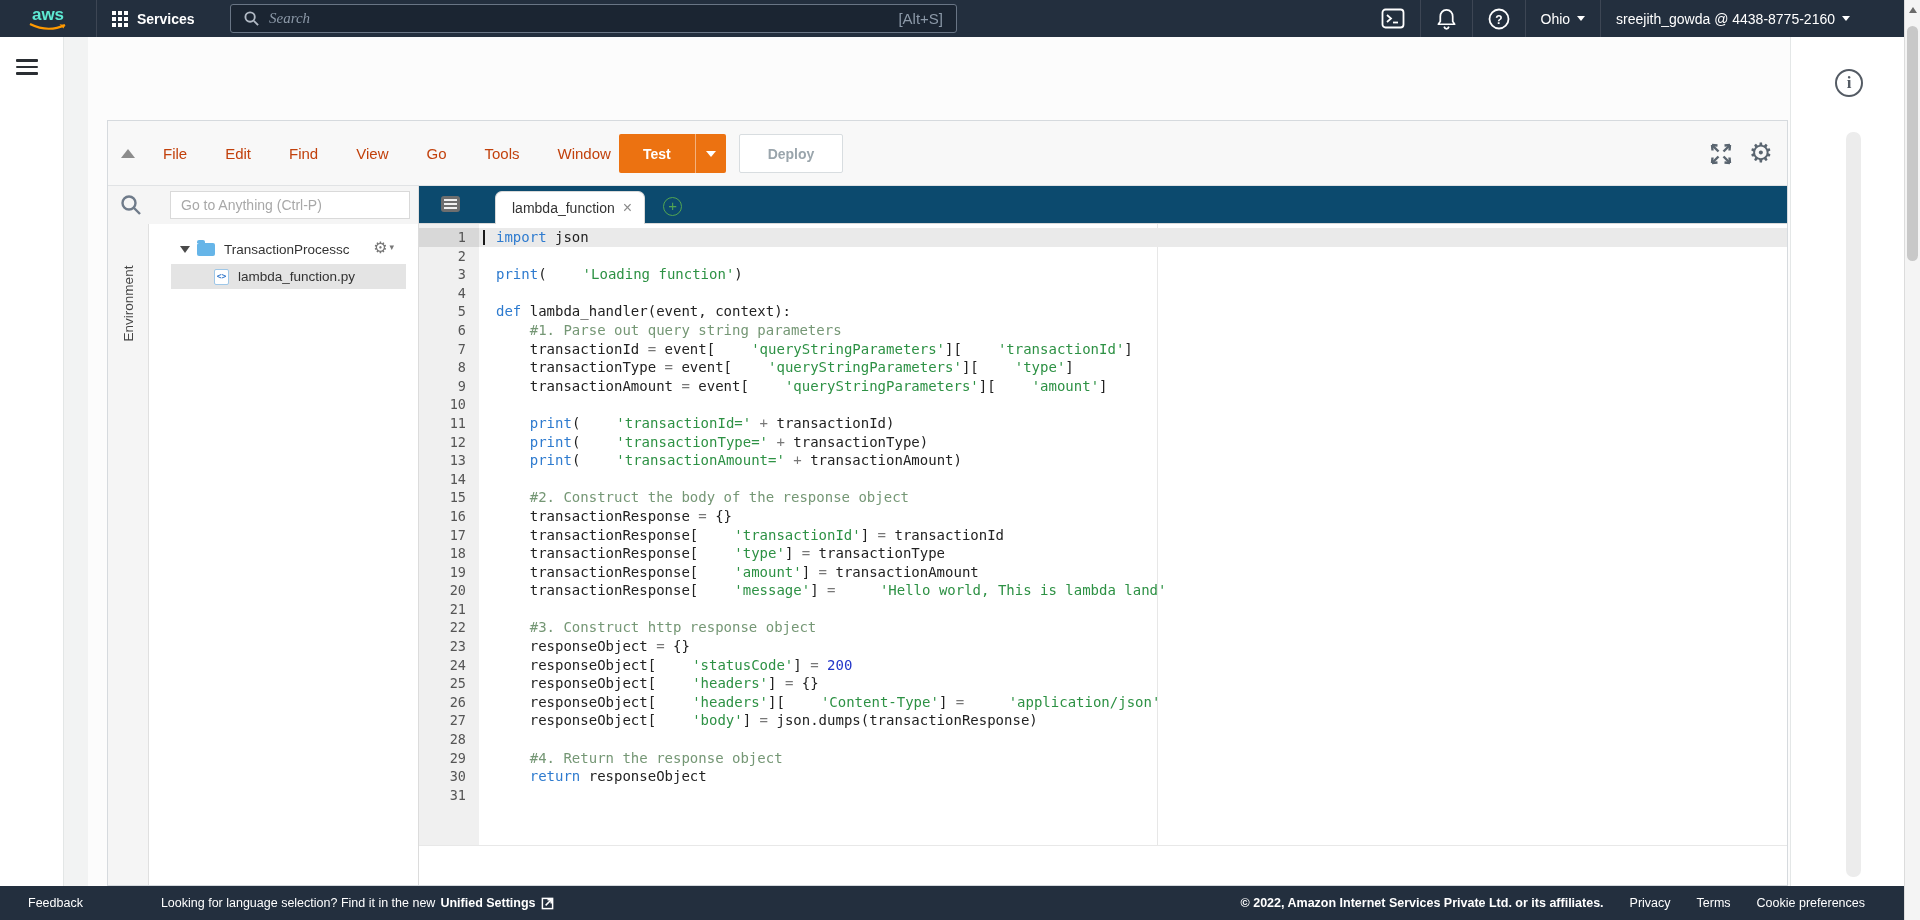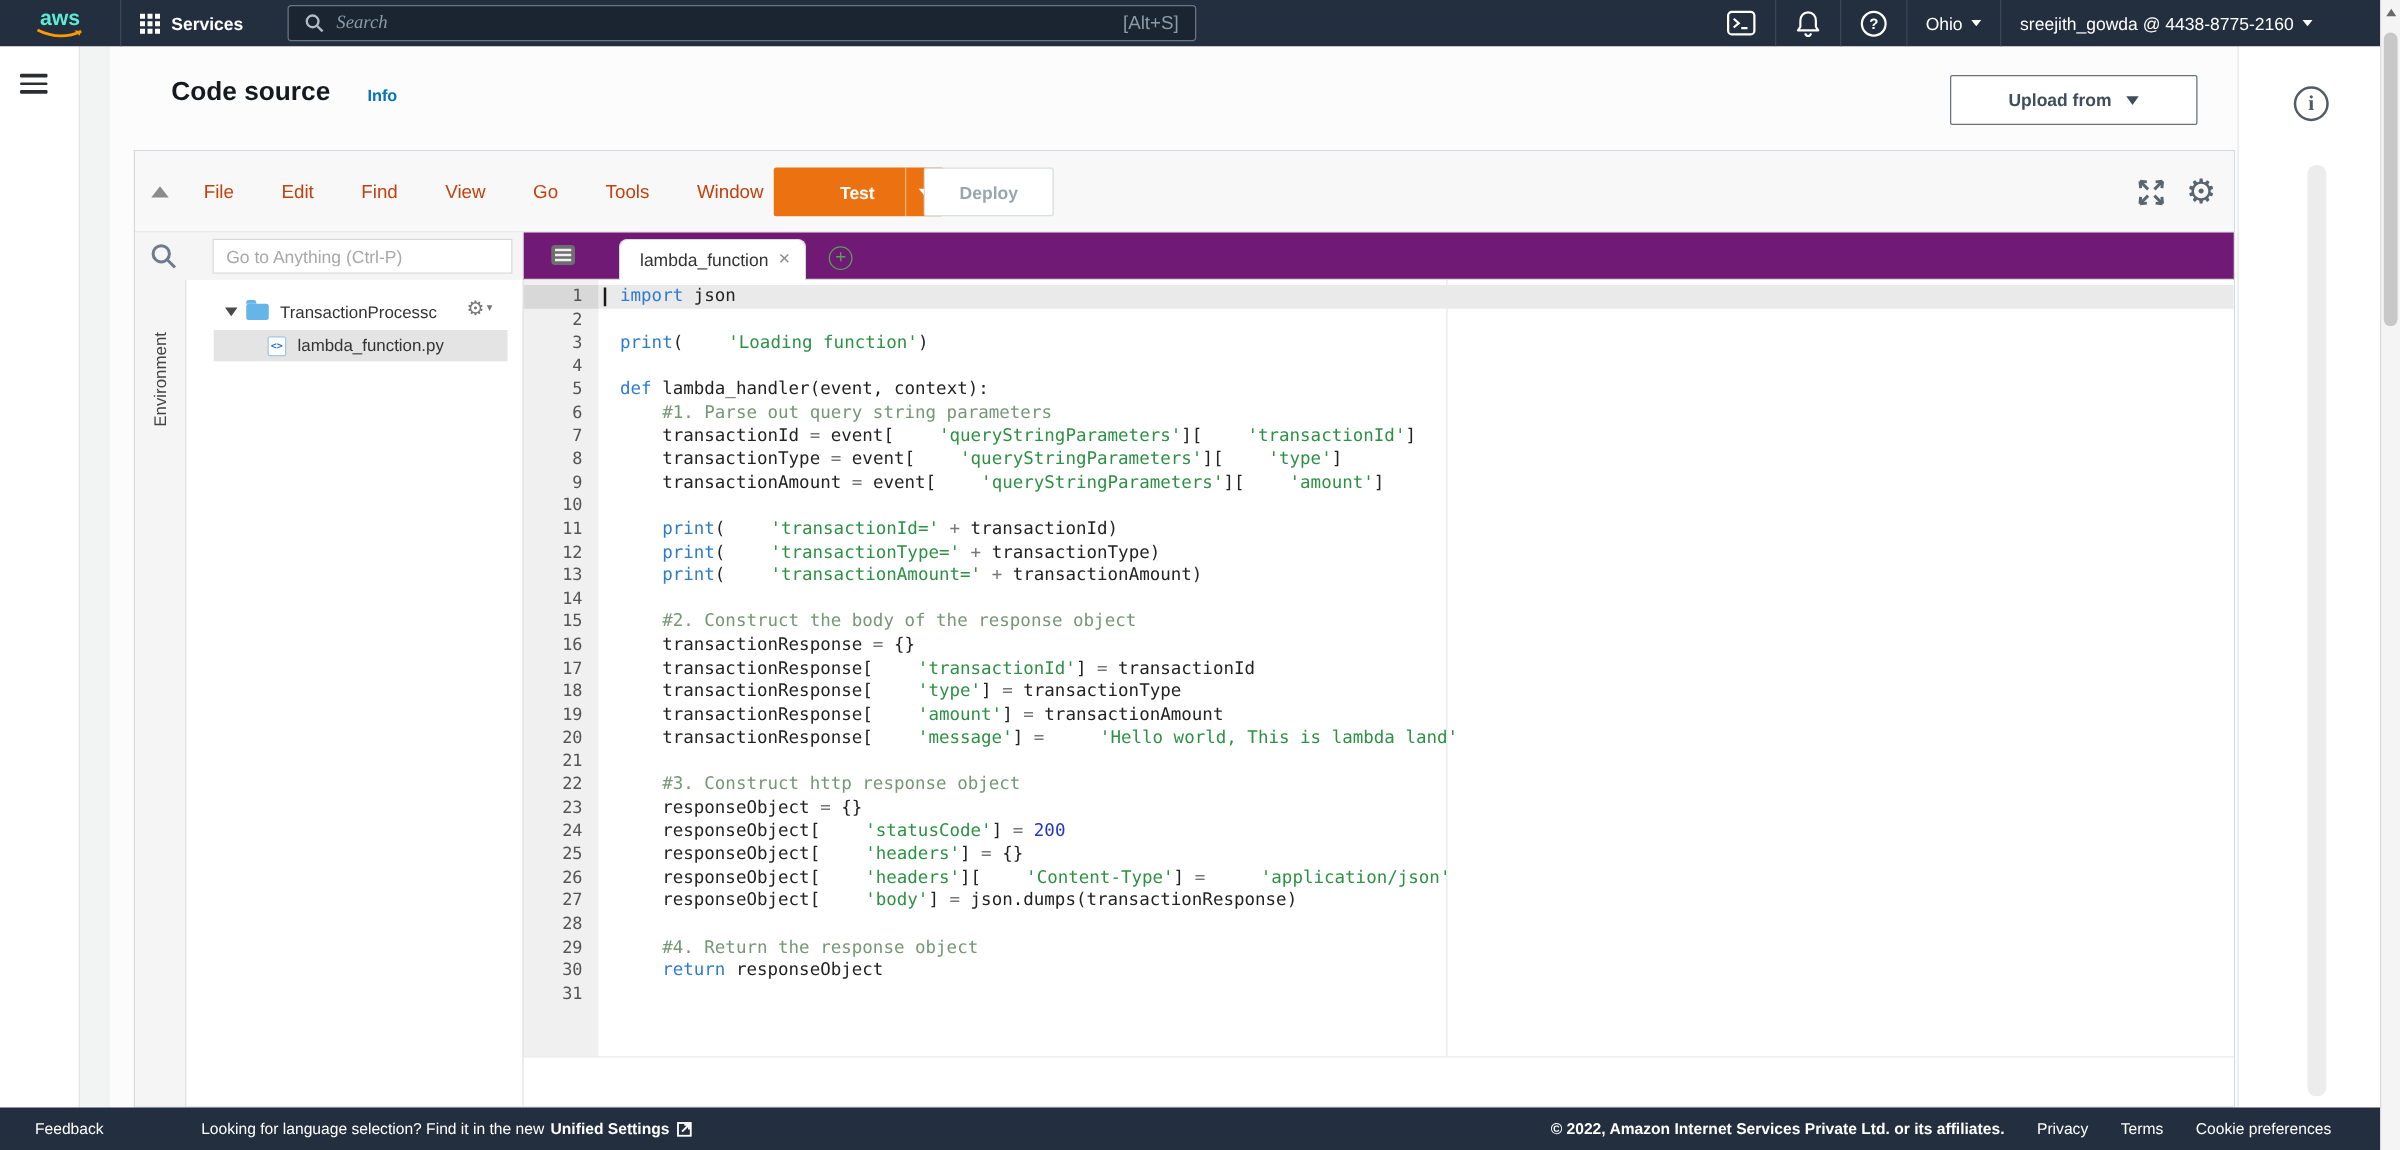--- a/index.html
+++ b/index.html
@@ -44,35 +44,35 @@
   .info-link { position:absolute; left:206px; top:32px; font-size:13px; font-weight:bold; color:#0073bb; cursor:pointer; }
   .upload-btn { position:absolute; left:1472px; top:23px; width:198px; height:40px; background:#fff; border:1px solid #687078; border-radius:2px; color:#414d5c; font-size:14px; font-weight:bold; display:flex; align-items:center; justify-content:center; gap:12px; cursor:pointer; }
   .caret-d { width:0; height:0; border-left:5px solid transparent; border-right:5px solid transparent; border-top:7px solid #414d5c; display:inline-block; }
 
   
   .c9 { position:absolute; left:19px; top:83px; width:1681px; height:766px; border:1px solid #d6dade; background:#fff; display:flex; flex-direction:column; }
   .menubar { position:relative; height:65px; background:#f8f8f8; border-bottom:1px solid #e1e3e5; flex:0 0 auto; }
   .collapse-tri { position:absolute; left:13px; top:28px; width:0; height:0; border-left:7px solid transparent; border-right:7px solid transparent; border-bottom:9px solid #8c8c8c; cursor:pointer; }
   .menus { position:absolute; left:48px; top:0; height:65px; display:flex; align-items:center; gap:24px; }
   .menus span { font-size:15px; color:#c2410c; padding:4px 7px; cursor:pointer; }
-  .test-btn { position:absolute; left:511px; top:13px; height:39px; display:flex; background:#ec7211; border-radius:2px; color:#fff; font-weight:bold; font-size:14px; cursor:pointer;padding-left:29px; }
+  .test-btn { position:absolute; left:511px; top:13px; height:39px; display:flex; background:#ec7211; border-radius:2px; color:#fff; font-weight:bold; font-size:14px; cursor:pointer; }
   .test-btn .lbl { padding:0 24px; display:flex; align-items:center; }
   .test-btn .arrow { width:31px; display:flex; align-items:center; justify-content:center; border-left:1px solid rgba(255,255,255,0.45); }
   .test-btn .arrow i { width:0; height:0; border-left:5px solid transparent; border-right:5px solid transparent; border-top:6px solid #fff; }
   .deploy-btn { position:absolute; left:631px; top:13px; width:104px; height:39px; background:#fff; border:1px solid #d8dde0; border-radius:2px; color:#9aa5ac; font-weight:bold; font-size:14px; display:flex; align-items:center; justify-content:center; cursor:default; }
   .mb-right { position:absolute; right:14px; top:0; height:65px; display:flex; align-items:center; gap:16px; }
   .gear-glyph { font-size:27px; color:#5a6570; cursor:pointer; line-height:1; }
 
   
   .c9-header { display:flex; height:38px; flex:0 0 auto; }
   .hdr-left { width:311px; background:#f5f5f5; border-right:1px solid #e0e0e0; position:relative; flex:0 0 auto; }
   .hdr-left .mag2 { position:absolute; left:12px; top:8px; }
   .goto-input { position:absolute; left:62px; top:5px; width:240px; height:28px; border:1px solid #d9d9d9; background:#fff; font-size:14px; color:#333; padding:0 10px; outline:none; font-family:"Liberation Sans",sans-serif; }
   .goto-input::placeholder { color:#a8a8a8; }
-  .tabbar { flex:1; background:#701a75; border-bottom:1px solid #d9d9d9; display:flex; align-items:flex-end; position:relative; }
+  .tabbar { flex:1; background:#0c4a6e; border-bottom:1px solid #d9d9d9; display:flex; align-items:flex-end; position:relative; }
   .listicon { position:absolute; left:22px; top:10px; width:19px; height:16px; background:#6e6e6e; border-radius:3px; padding:3px 3px; cursor:pointer; }
   .listicon i { display:block; height:2px; background:#f0f0f0; margin-bottom:2px; }
   .tab { margin-left:76px; height:33px; background:#fff; border:1px solid #d9d9d9; border-bottom:none; border-radius:7px 7px 0 0; display:flex; align-items:center; padding:0 12px 0 16px; position:relative; z-index:2; margin-bottom:-1px; cursor:pointer; }
   .tab .t-label { font-size:14px; color:#333; }
   .tab .t-close { margin-left:8px; color:#8a8a8a; font-size:16px; line-height:1; cursor:pointer; }
   .newtab { margin-left:18px; margin-bottom:7px; width:19px; height:19px; border:1.5px solid #52a552; border-radius:50%; color:#52a552; font-size:15px; line-height:16px; text-align:center; cursor:pointer; }
 
   
   .c9-body { flex:1; display:flex; min-height:0; }
   .strip { width:41px; background:#f5f5f5; border-right:1px solid #e0e0e0; position:relative; flex:0 0 auto; }
@@ -185,28 +185,20 @@
 
   <div class="leftrail">
     <div class="hamburger">
         <i></i>
         <i></i>
         <i></i>
       </div>
   </div>
 
   <div class="card">
-    <div class="card-header">
-      <div class="page-title">Code source</div>
-      <div class="info-link">Info</div>
-      <div class="upload-btn">
-        <span>Upload from</span>
-        <i class="caret-d"></i>
-      </div>
-    </div>
 
     <div class="c9">
 
       <div class="menubar">
         <div class="collapse-tri"></div>
         <div class="menus" id="menus">
             <span>File</span>
             <span>Edit</span>
             <span>Find</span>
             <span>View</span>

